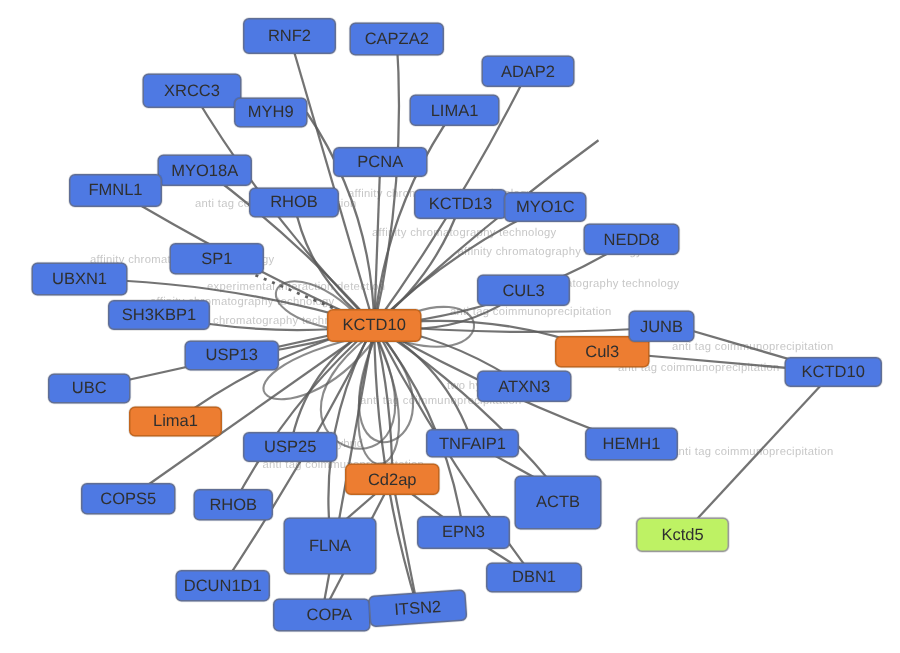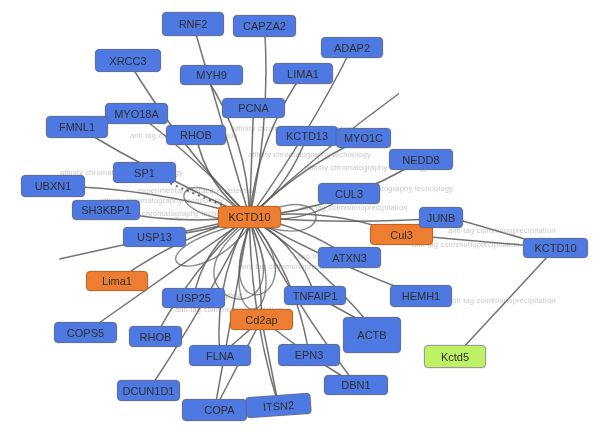--- a/index.html
+++ b/index.html
@@ -111,49 +111,50 @@
       <path d="M250,225 C205,335 322,300 253,223" fill="none" stroke="#5a5a5a" stroke-width="1.4" stroke-opacity="0.7"></path>
       <path d="M247,223 C118,252 192,302 250,226" fill="none" stroke="#5a5a5a" stroke-width="1.4" stroke-opacity="0.7"></path>
       <path d="M252,222 C342,258 332,172 254,219" fill="none" stroke="#5a5a5a" stroke-width="1.4" stroke-opacity="0.7"></path>
       <path d="M246,219 C188,150 142,215 245,222" fill="none" stroke="#5a5a5a" stroke-width="1.4" stroke-opacity="0.7"></path>
       <path d="M251,225 C300,332 210,342 249,227" fill="none" stroke="#5a5a5a" stroke-width="1.4" stroke-opacity="0.7"></path>
     </svg>
   <div class="node-layer">
       <div class="node default" style="left: 162px; top: 12px; width: 62px; height: 24px;">RNF2</div>
       <div class="node default" style="left: 233px; top: 15px; width: 63px; height: 22px;">CAPZA2</div>
       <div class="node default" style="left: 95px; top: 49px; width: 66px; height: 23px;">XRCC3</div>
-      <div class="node default" style="left: 180px; top: 65px; width: 63px; height: 20px;">MYH9</div>
+      <div class="node default" style="left: 156px; top: 65px; width: 49px; height: 20px;">MYH9</div>
       <div class="node default" style="left: 273px; top: 63px; width: 60px; height: 21px;">LIMA1</div>
       <div class="node default" style="left: 321px; top: 37px; width: 62px; height: 21px;">ADAP2</div>
       <div class="node default" style="left: 222px; top: 98px; width: 63px; height: 20px;">PCNA</div>
       <div class="node default" style="left: 105px; top: 103px; width: 63px; height: 21px; text-align: center;">MYO18A</div>
       <div class="node default" style="left: 276px; top: 126px; width: 62px; height: 20px;">KCTD13</div>
       <div class="node default" style="left: 336px; top: 128px; width: 55px; height: 20px;">MYO1C</div>
       <div class="node default" style="left: 389px; top: 149px; width: 64px; height: 21px;">NEDD8</div>
       <div class="node default" style="left: 166px; top: 125px; width: 60px; height: 20px;">RHOB</div>
       <div class="node default" style="left: 46px; top: 116px; width: 62px; height: 22px;">FMNL1</div>
       <div class="node default" style="left: 113px; top: 162px; width: 63px; height: 21px;">SP1</div>
       <div class="node default" style="left: 21px; top: 175px; width: 64px; height: 22px;">UBXN1</div>
       <div class="node default" style="left: 72px; top: 200px; width: 68px; height: 20px;">SH3KBP1</div>
       <div class="node default" style="left: 318px; top: 183px; width: 62px; height: 21px;">CUL3</div>
       <div class="node highlight" style="left: 218px; top: 206px; width: 63px; height: 22px;">KCTD10</div>
       <div class="node highlight" style="left: 370px; top: 224px; width: 63px; height: 21px;">Cul3</div>
       <div class="node default" style="left: 419px; top: 207px; width: 44px; height: 21px;">JUNB</div>
       <div class="node default" style="left: 523px; top: 238px; width: 65px; height: 20px;">KCTD10</div>
       <div class="node default" style="left: 123px; top: 227px; width: 63px; height: 20px;">USP13</div>
+      <div class="node default" style="left: 32px; top: 249px; width: 55px; height: 20px;">UBC</div>
       <div class="node highlight" style="left: 86px; top: 271px; width: 62px; height: 20px;">Lima1</div>
       <div class="node default" style="left: 318px; top: 247px; width: 63px; height: 21px;">ATXN3</div>
       <div class="node default" style="left: 162px; top: 288px; width: 63px; height: 20px;">USP25</div>
       <div class="node default" style="left: 284px; top: 286px; width: 62px; height: 19px;">TNFAIP1</div>
       <div class="node default" style="left: 390px; top: 285px; width: 62px; height: 22px;">HEMH1</div>
       <div class="node highlight" style="left: 230px; top: 309px; width: 63px; height: 21px;">Cd2ap</div>
       <div class="node default" style="left: 54px; top: 322px; width: 63px; height: 21px;">COPS5</div>
       <div class="node default" style="left: 129px; top: 326px; width: 53px; height: 21px;">RHOB</div>
       <div class="node default" style="left: 343px; top: 317px; width: 58px; height: 36px;">ACTB</div>
-      <div class="node default" style="left: 189px; top: 345px; width: 62px; height: 21px;">FLNA</div>
+      <div class="node default" style="left: 189px; top: 345px; width: 62px; height: 38px;">FLNA</div>
       <div class="node default" style="left: 278px; top: 344px; width: 62px; height: 22px;">EPN3</div>
       <div class="node special" style="left: 424px; top: 345px; width: 62px; height: 23px;">Kctd5</div>
       <div class="node default" style="left: 324px; top: 375px; width: 64px; height: 20px;">DBN1</div>
       <div class="node default" style="left: 117px; top: 380px; width: 63px; height: 21px;">DCUN1D1</div>
       <div class="node default" style="left: 182px; top: 399px; width: 65px; height: 22px; padding-left: 10px;">COPA</div>
       <div class="node default tilt" style="left: 246px; top: 395px; width: 65px; height: 21px;">ITSN2</div>
     </div>
 </div>
 
 </body></html>

